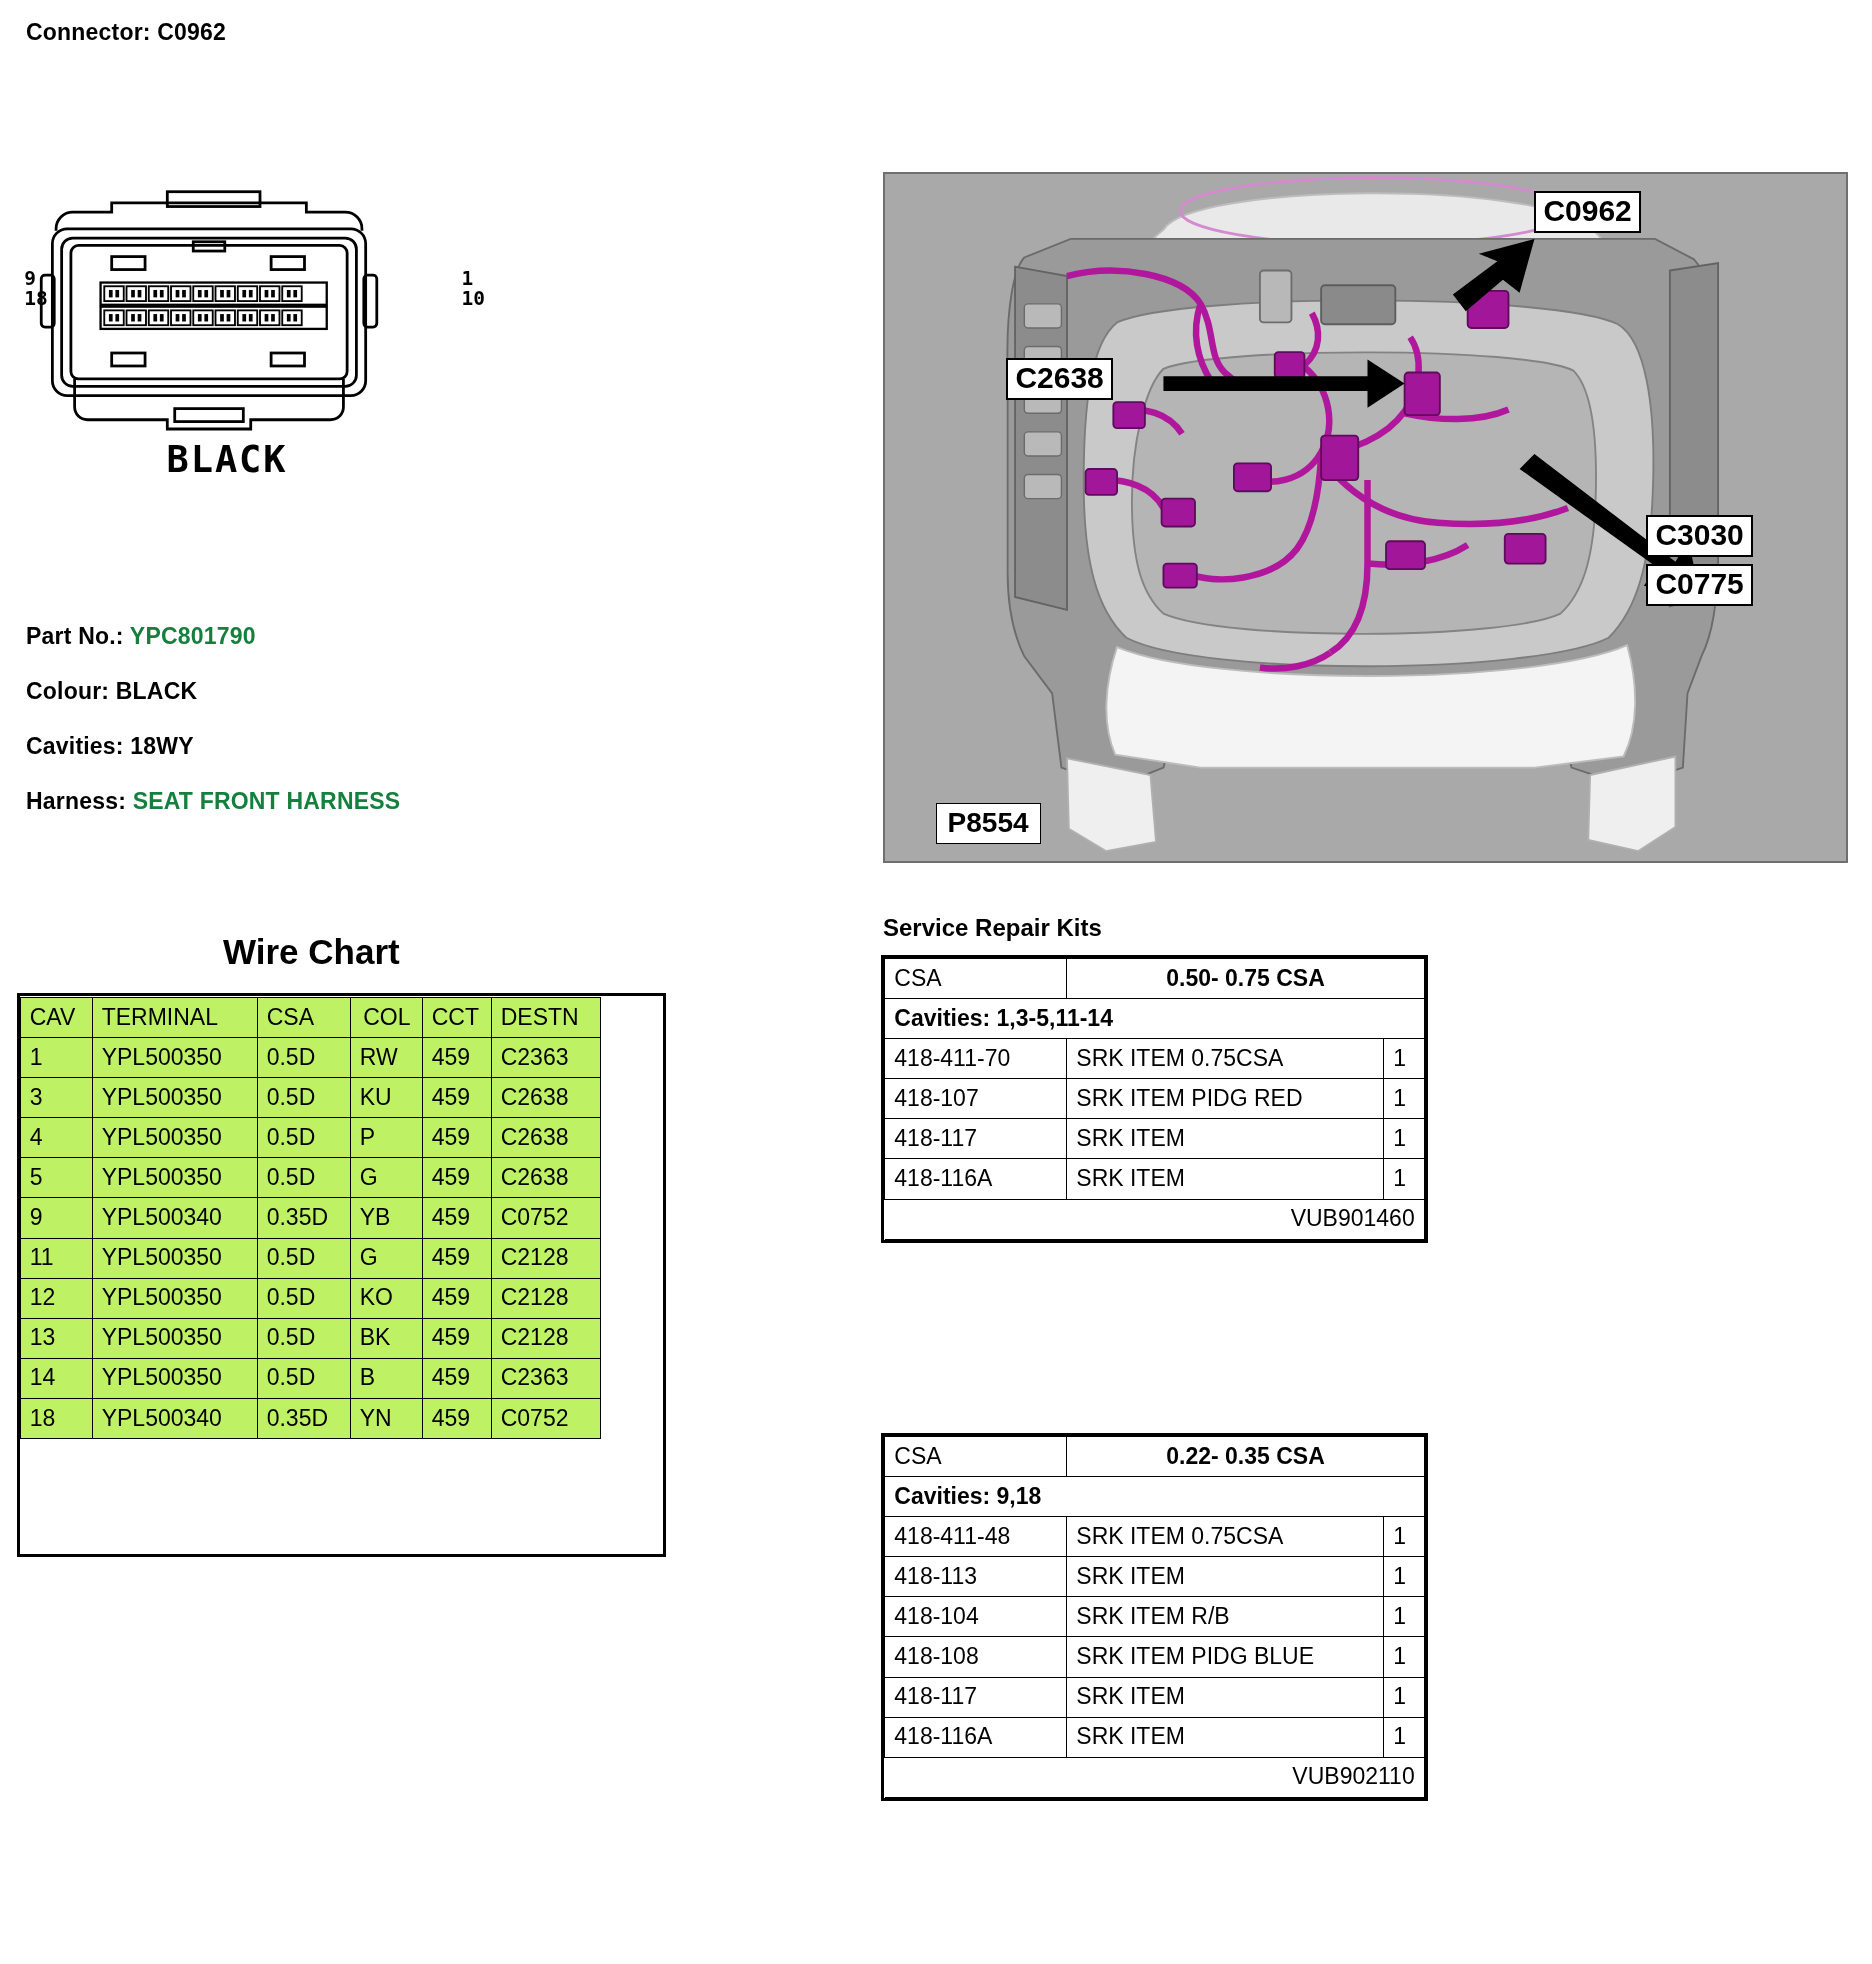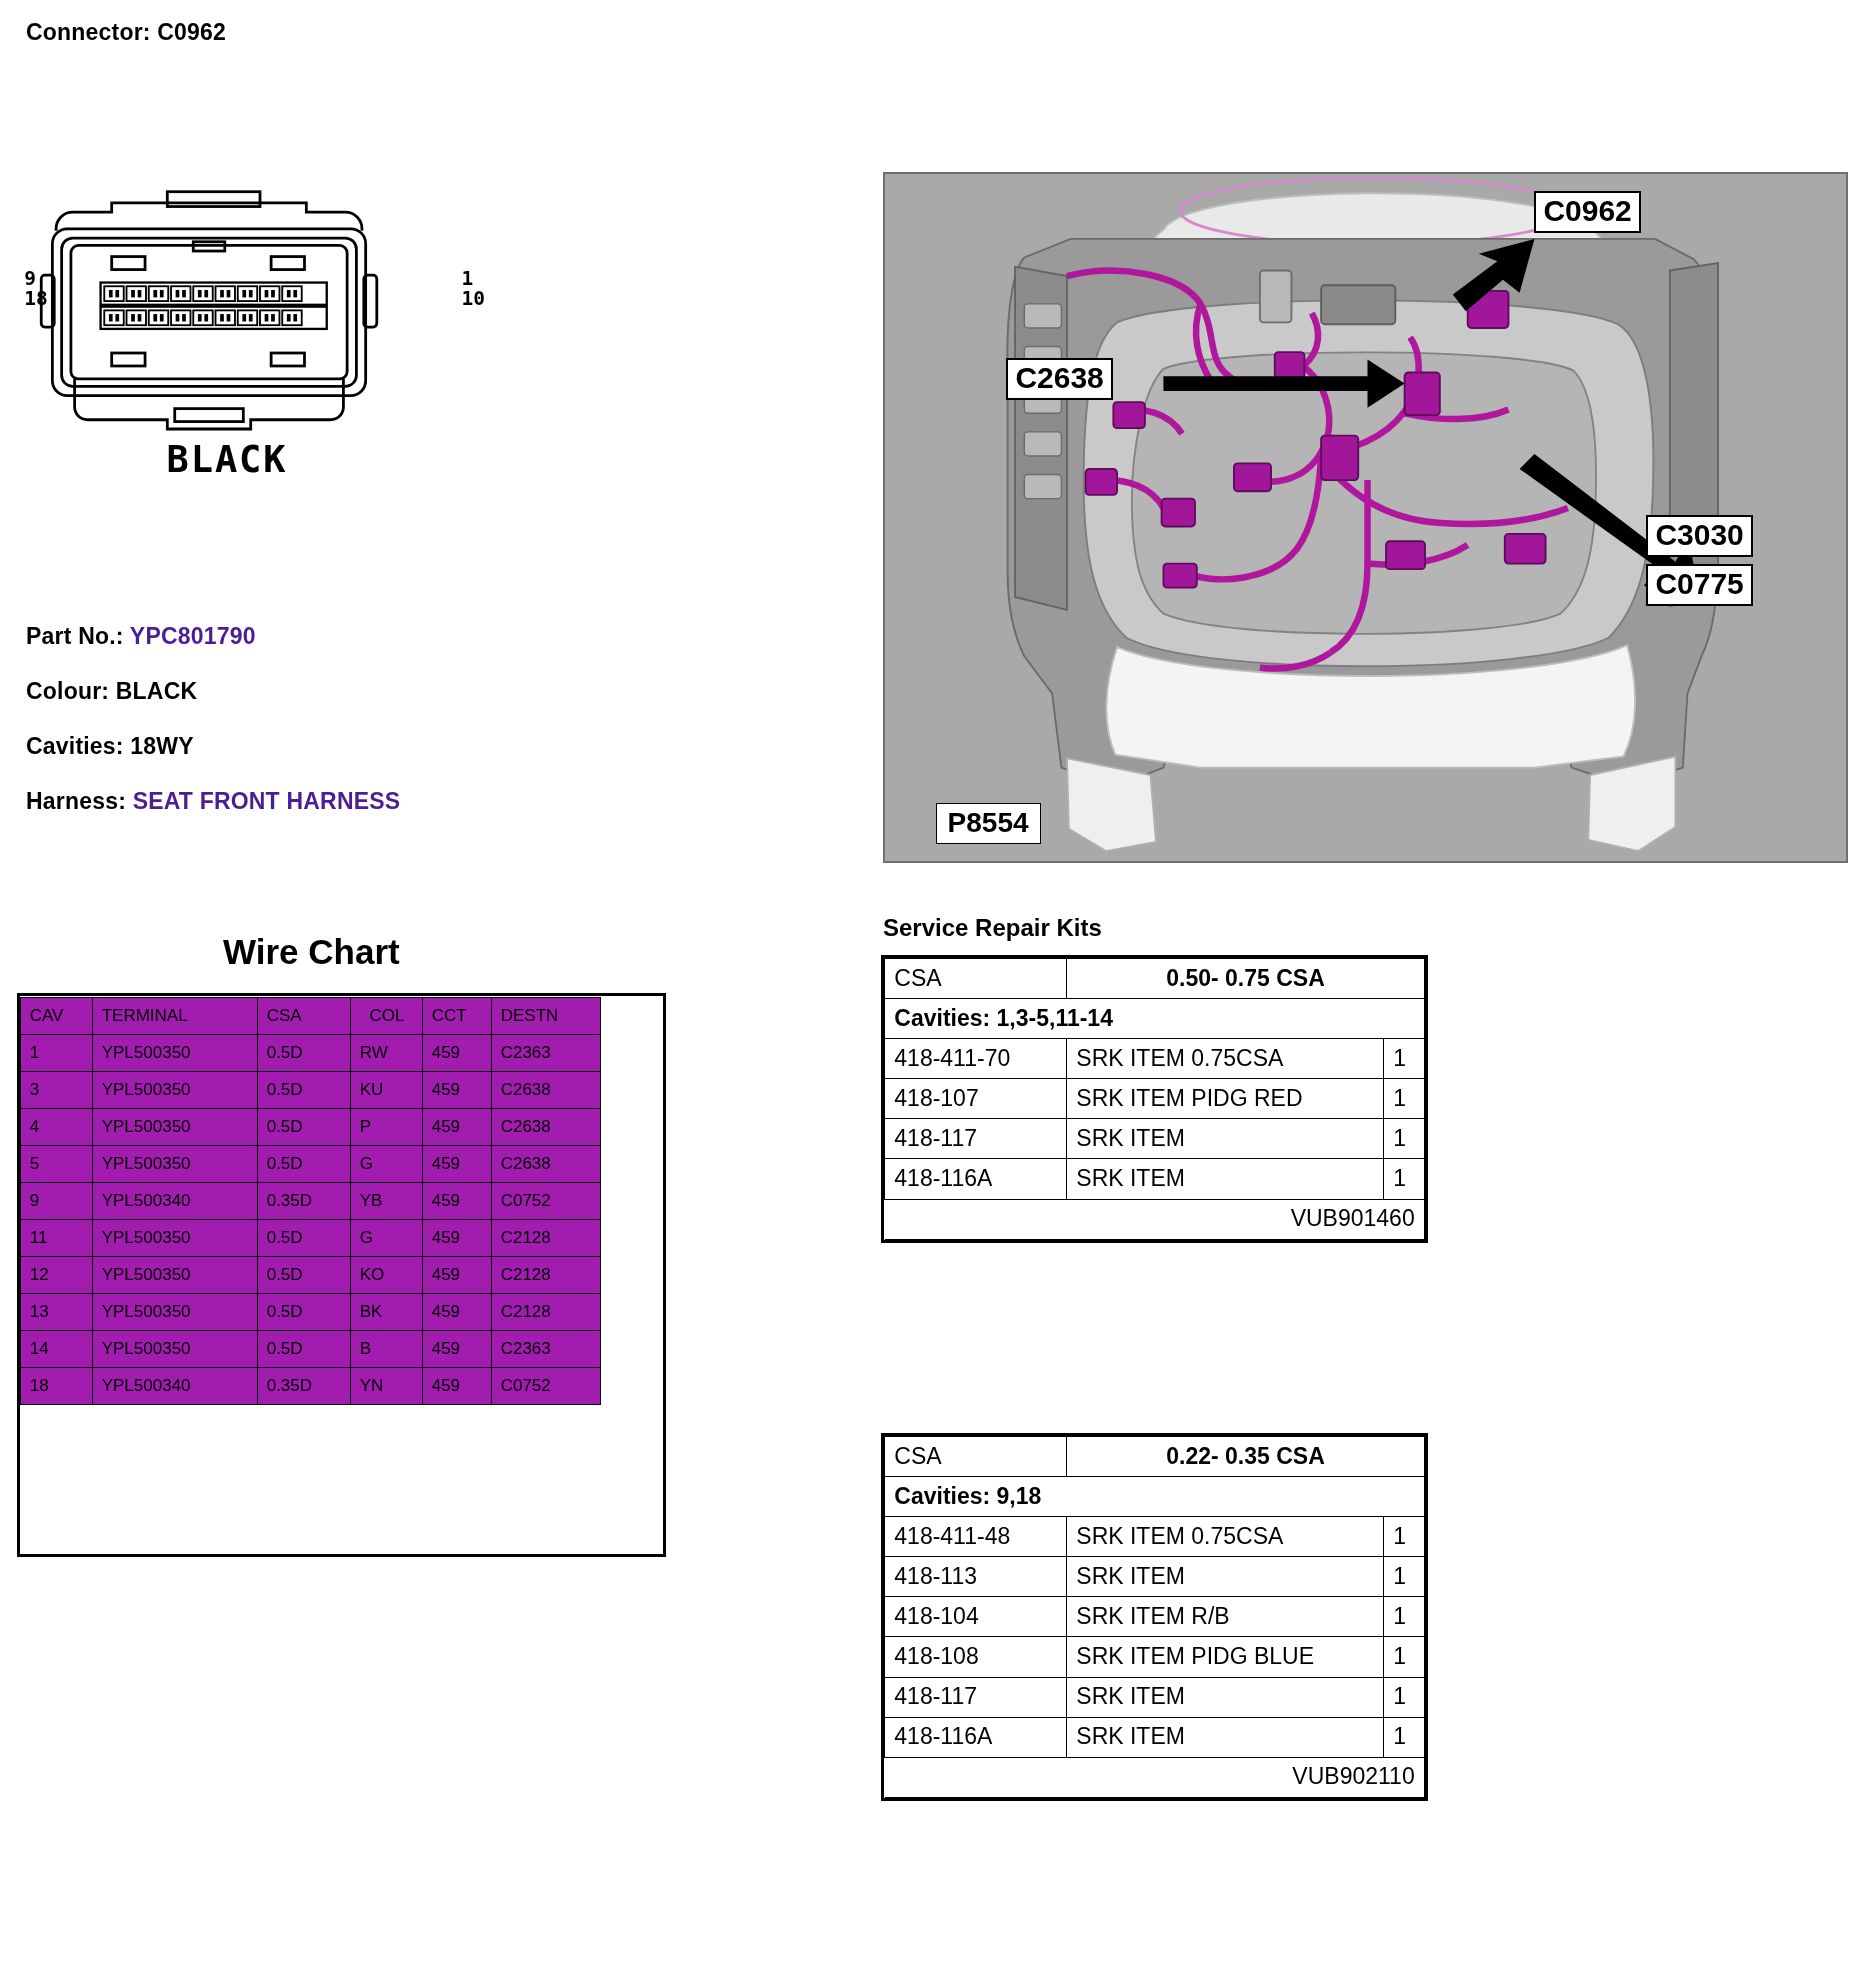--- a/index.html
+++ b/index.html
@@ -21,21 +21,21 @@
     position: absolute;
     left: 26px; top: 18.6px;
     width: 649px;
   }
   .hdr-line {
     font-size: 23px;
     font-weight: bold;
     margin-bottom: 7.4px;
     letter-spacing: 0.2px;
   }
-  .hdr-line .val-green { color: #4c1d95; }
+  .hdr-line .val-green { color: #15803d; }
   .hdr-line .val-black { color: #000; }
 
   
   .conn-drawing {
     position: absolute;
     left: 18.6px; top: 186px;
     width: 482px; height: 334px;
   }
   .conn-label-left, .conn-label-right {
     position: absolute;
@@ -66,22 +66,22 @@
   .wire-chart-title {
     position: absolute;
     left: 223px; top: 932px;
     font-size: 35px;
     font-weight: bold;
   }
   table.wire {
     position: absolute;
     left: 20.4px; top: 997px;
     border-collapse: collapse;
-    font-size: 17px;
-    background: #a21caf;
+    font-size: 23px;
+    background: #bef264;
   }
   table.wire th, table.wire td {
     border: 1.9px solid #000;
     padding: 5.6px 8.3px 6.5px 8.3px;
     text-align: left;
     font-weight: normal;
     white-space: nowrap;
     height: 37px;
   }
   table.wire th { font-weight: normal; }

